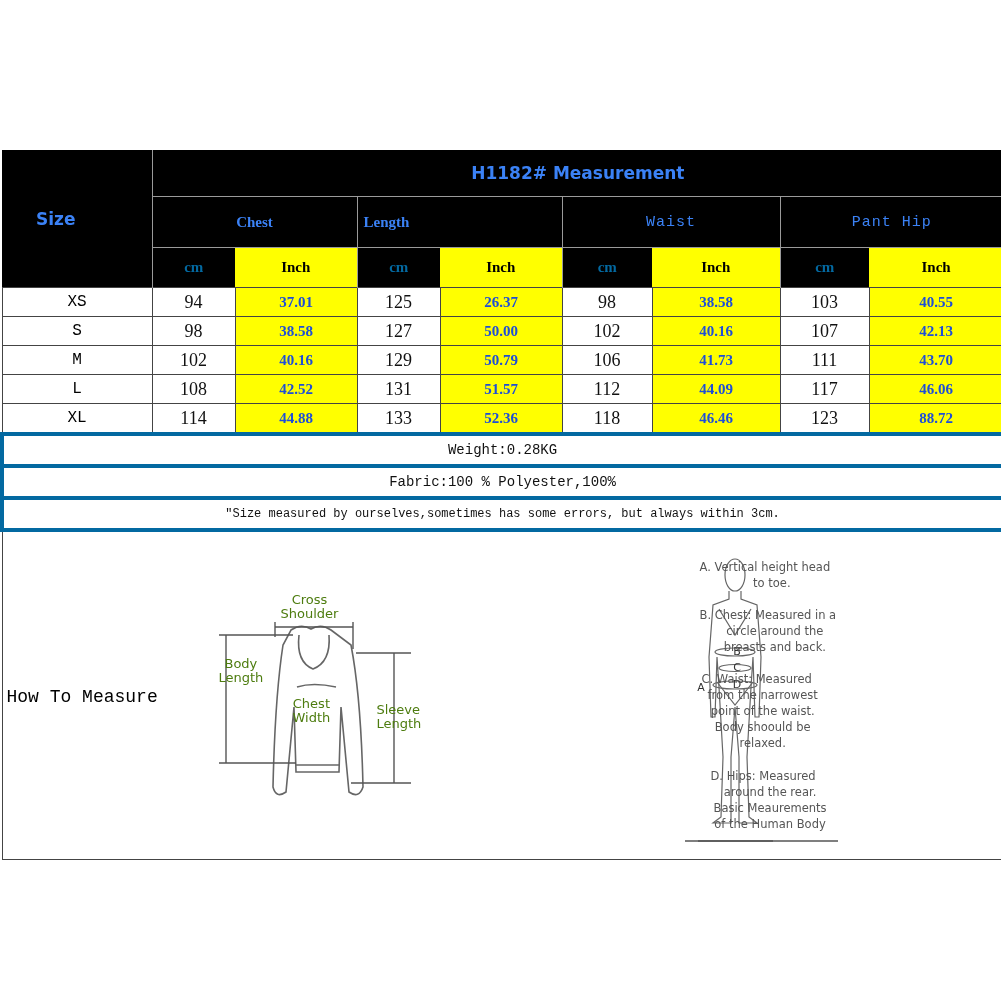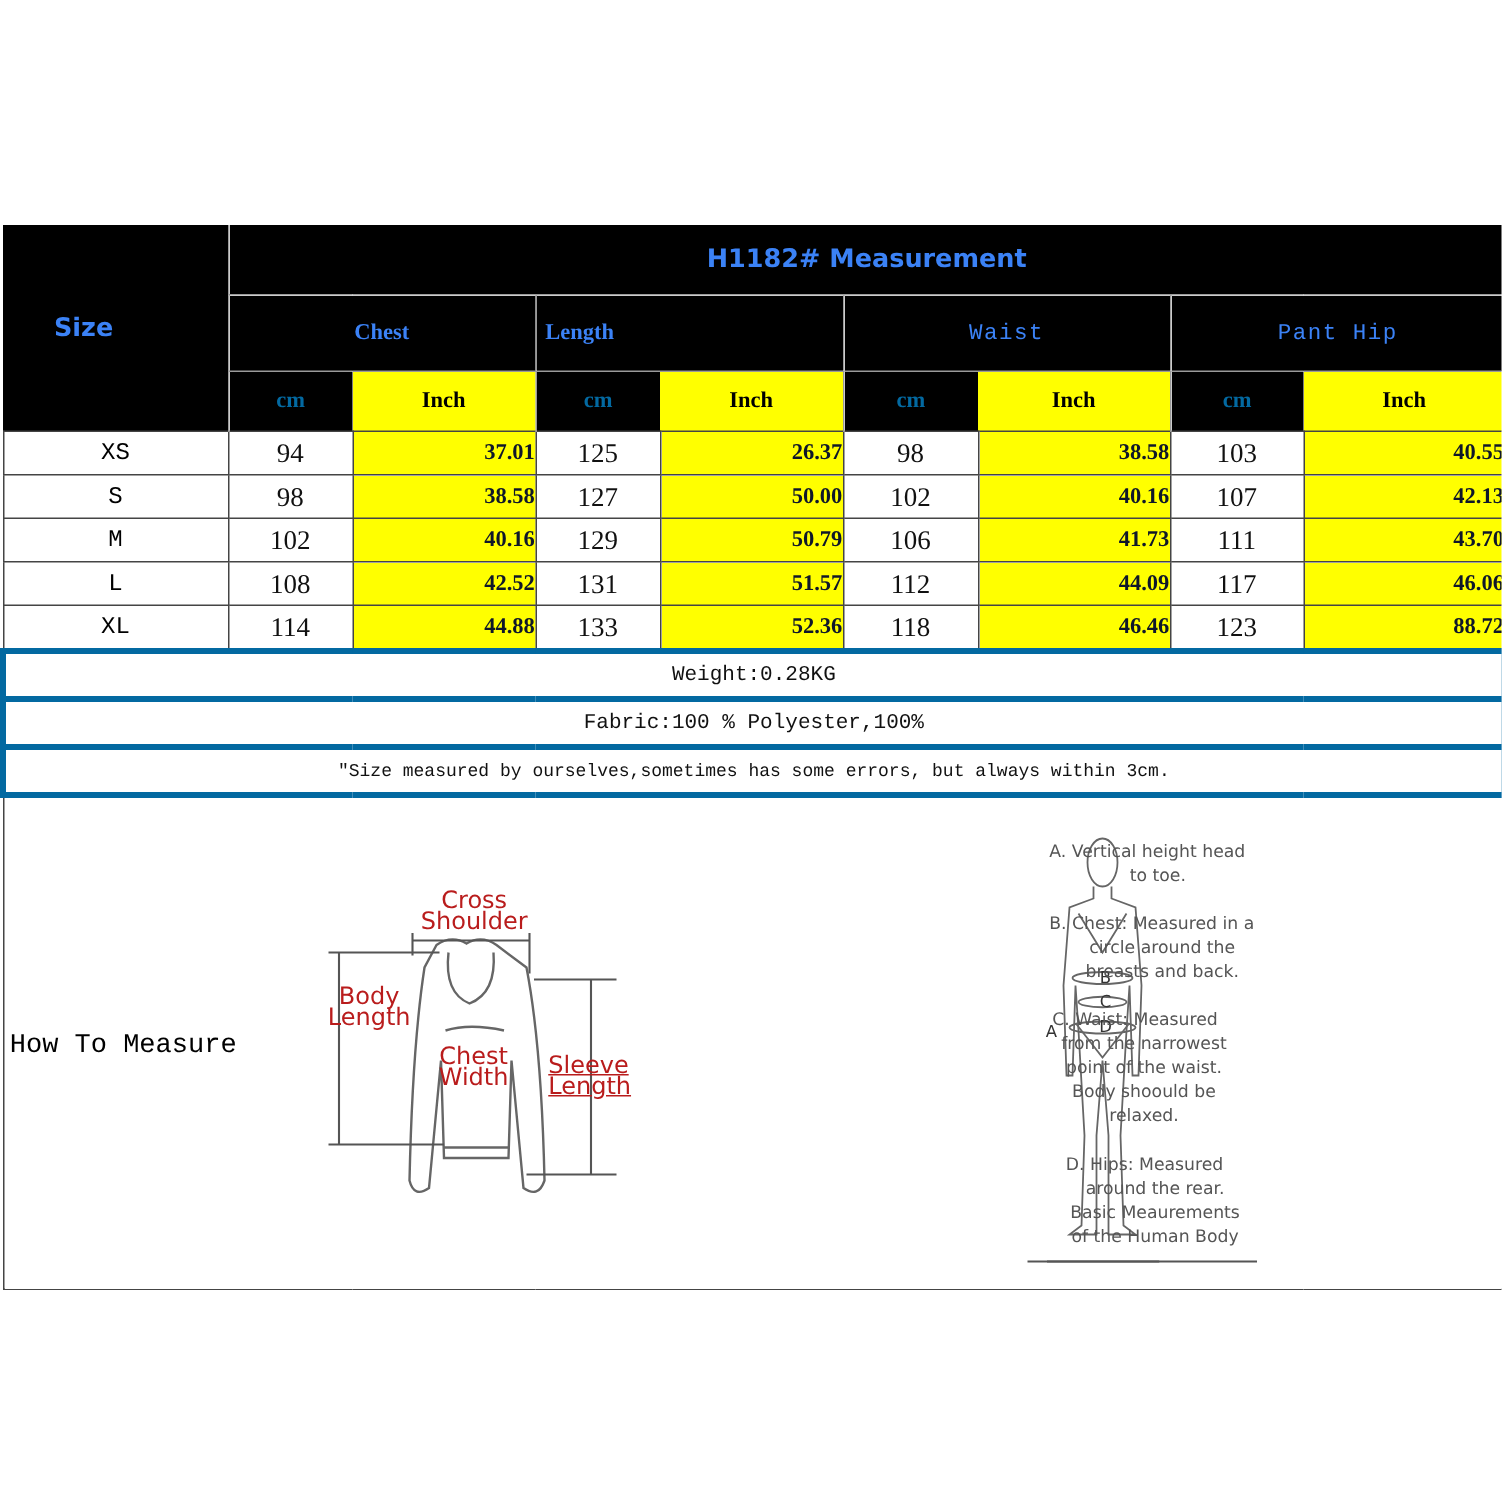--- a/index.html
+++ b/index.html
@@ -12,27 +12,27 @@
   .hdr-size { font-family:"DejaVu Sans", sans-serif; font-weight:bold; font-size:17px; text-align:left !important; padding-left:34px !important; }
   .hdr-group { font-family:"Liberation Serif", serif; font-weight:bold; font-size:15px; height:50px; border-left:1px solid #9a9a9a; border-bottom:1px solid #9a9a9a; }
   .hdr-group.mono { font-family:"Liberation Mono", monospace; font-weight:normal; letter-spacing:1px; }
   .hdr-group.left { text-align:left; padding-left:6px !important; }
   .unit { font-weight:bold; font-size:15px; height:39px; }
   .unit.cm { background:#000; color:#0369a1; border-left:1px solid #9a9a9a; }
   .unit.inch { background:#ffff00; color:#000; }
   .row td { height:28px; border:1px solid #444; font-size:17px; }
   .row td.size { font-family:"Liberation Mono", monospace; font-size:16px;margin-top:10px; }
   .row td.cmv { background:#fff; color:#111; font-family:"Liberation Serif", serif; font-size:18px; }
-  .row td.inv { background:#ffff00; color:#0f172a; font-weight:bold; font-size:15px;text-align:right; }
+  .row td.inv { background:#ffff00; color:#1d4ed8; font-weight:bold; font-size:15px; }
   .note td { height:28px; border:4px solid #0369a1; font-family:"Liberation Mono", monospace; font-size:14px; background:#fff; color:#111; }
   .note td.small { font-size:12px; }
   .howto td { height:327px; border:1px solid #444; background:#fff; position:relative; }
   .howto-label { position:absolute; left:4px; top:155px; font-family:"Liberation Mono", monospace; font-size:18px; color:#000;text-align:right; }
   .diagram { position:absolute; }
-  .dlabel { position:absolute; font-family:"DejaVu Sans", sans-serif; font-size:16px; color:#b91c1c; line-height:14px; text-align:center; }
+  .dlabel { position:absolute; font-family:"DejaVu Sans", sans-serif; font-size:13px; color:#4d7c0f; line-height:14px; text-align:center; }
   .bl { position:absolute; font-family:"DejaVu Sans", sans-serif; font-size:11.5px; color:#555; line-height:16px; }
 </style>
 </head>
 <body>
 
 <div class="sheet">
   <table class="grid">
     <colgroup>
       <col style="width:150px">
         <col style="width:83px">
@@ -162,21 +162,21 @@
               <div>Shoulder</div>
             </div>
             <div class="dlabel" style="left:2px;top:70px;text-align:center;margin-left:16px;">
               <div>Body</div>
               <div>Length</div>
             </div>
             <div class="dlabel" style="left:92px;top:110px;">
               <div>Chest</div>
               <div>Width</div>
             </div>
-            <div class="dlabel" style="left:165px;top:116px;text-align:left;text-decoration:underline;">
+            <div class="dlabel" style="left:176px;top:116px;text-align:left;">
               <div>Sleeve</div>
               <div>Length</div>
             </div>
           </div>
 
           <div class="diagram" style="left:605px;top:25px;width:240px;height:290px;">
             <svg width="90" height="285" viewBox="0 0 90 285">
               <g fill="none" stroke="#666" stroke-width="1.2">
                 <ellipse cx="52" cy="18" rx="10" ry="16"></ellipse>
                 <path d="M46 34 L46 42 L30 48 L26 100 L28 160 L32 160 L34 100 L36 130 L40 200 L38 260 L30 266 L48 266 L48 200 L52 150 L56 200 L56 266 L74 266 L66 260 L64 200 L68 130 L70 100 L72 160 L76 160 L78 100 L74 48 L58 42 L58 34"></path>

